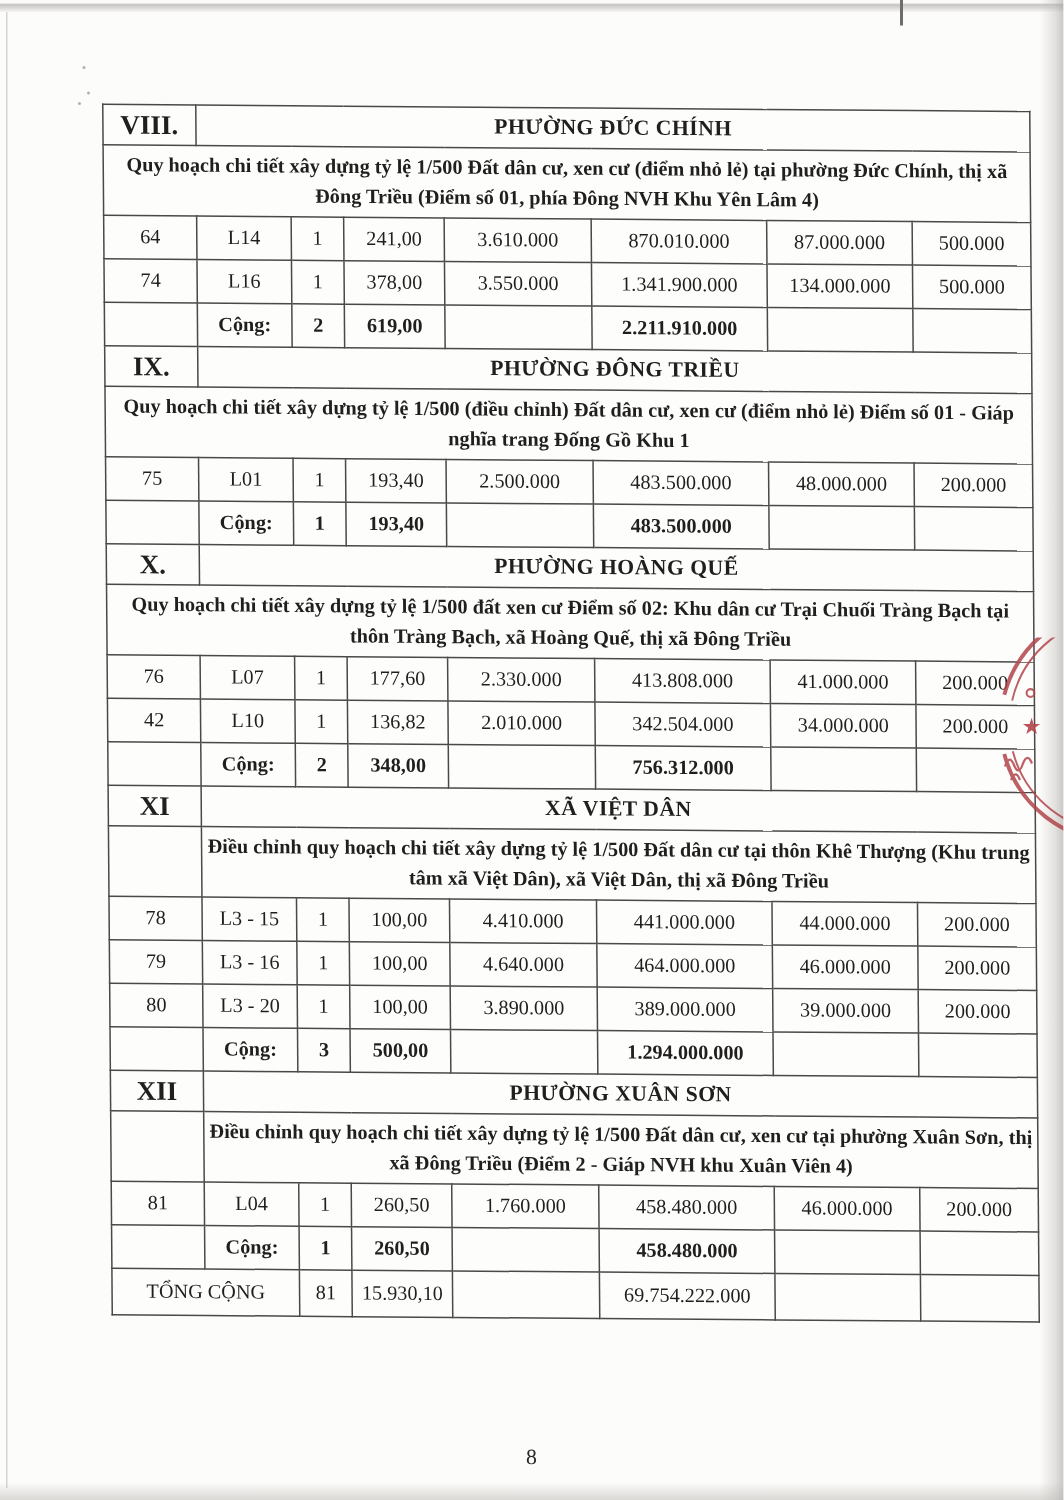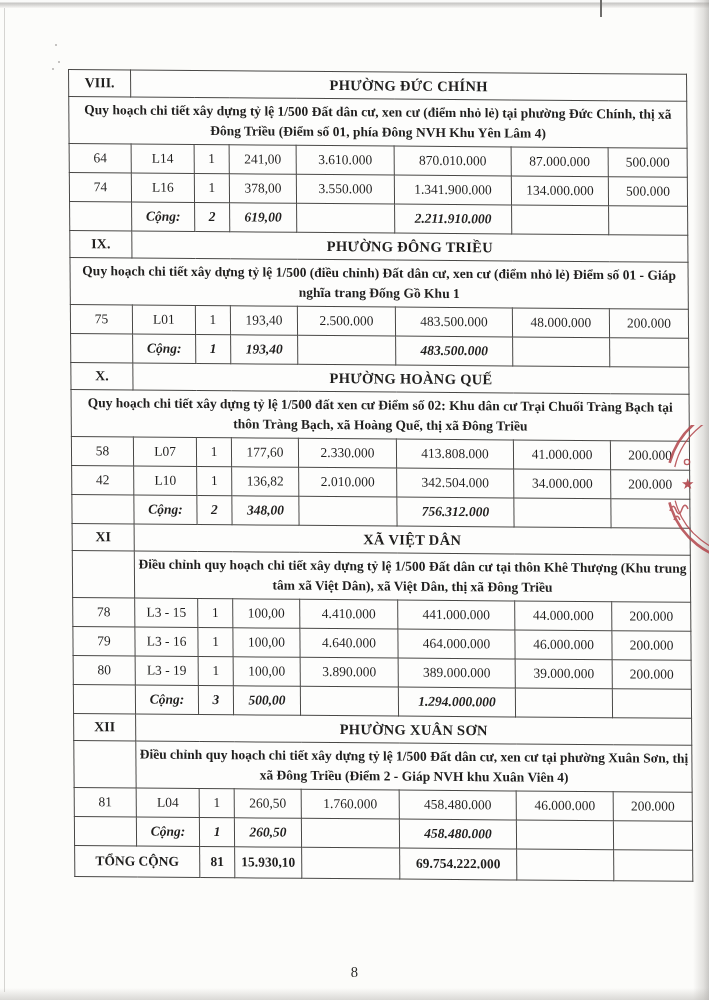--- a/index.html
+++ b/index.html
@@ -20,26 +20,26 @@
   .dust{position:absolute;width:2px;height:2px;border-radius:50%;background:#b3b1ae;}
   .d1{left:55px;top:44px;}.d2{left:58px;top:61px;}.d3{left:52px;top:68px;}
 
   .table-wrap{position:absolute;left:68px;top:69px;transform:skew(.45deg,.45deg);transform-origin:0 0;}
   table.main{border-collapse:collapse;table-layout:fixed;width:618px;background:#fdfdfc;border:1.6px solid #2e2d2b;}
   table.main td{
     border:1px solid #4a4947;text-align:center;vertical-align:middle;
     color:#201f1e;font-size:13.5px;padding:1px 2px;overflow:hidden;
   }
   .r-head td{height:24px;font-weight:bold;}
-  .r-head .c-idx{font-size:14px;}
+  .r-head .c-idx{font-size:18px;}
   .r-head .c-title{font-size:14.5px;letter-spacing:.3px;}
   .r-desc td{height:44px;font-weight:bold;line-height:1.5;padding:2px 8px;}
   .r-data td{height:26px;}
-  .r-sub td{height:26px;font-weight:bold;font-style:italic;}
-  .r-grand td{height:28px;font-weight:bold;font-size:14.5px;}
+  .r-sub td{height:26px;font-weight:bold;}
+  .r-grand td{height:28px;font-weight:normal;font-size:14.5px;}
 
   .stamp{position:absolute;left:660px;top:425px;width:49px;height:135px;pointer-events:none;}
 
   .page-number{position:absolute;left:0;top:964px;width:709px;text-align:center;
     font-size:14.5px;color:#2a2927;letter-spacing:.5px;}
 </style>
 </head>
 <body>
 
 <div class="page">
@@ -130,21 +130,21 @@
             <td></td>
           </tr>
           <tr class="r-head">
             <td class="c-idx">X.</td>
             <td colspan="7" class="c-title">PHƯỜNG HOÀNG QUẾ</td>
           </tr>
           <tr class="r-desc">
             <td colspan="8">Quy hoạch chi tiết xây dựng tỷ lệ 1/500 đất xen cư Điểm số 02: Khu dân cư Trại Chuối Tràng Bạch tại thôn Tràng Bạch, xã Hoàng Quế, thị xã Đông Triều</td>
           </tr>
           <tr class="r-data">
-            <td>58</td>
+            <td>76</td>
             <td>L07</td>
             <td>1</td>
             <td>177,60</td>
             <td>2.330.000</td>
             <td>413.808.000</td>
             <td>41.000.000</td>
             <td>200.000</td>
           </tr>
           <tr class="r-data">
             <td>42</td>
@@ -189,21 +189,21 @@
             <td>L3 - 16</td>
             <td>1</td>
             <td>100,00</td>
             <td>4.640.000</td>
             <td>464.000.000</td>
             <td>46.000.000</td>
             <td>200.000</td>
           </tr>
           <tr class="r-data">
             <td>80</td>
-            <td>L3 - 19</td>
+            <td>L3 - 20</td>
             <td>1</td>
             <td>100,00</td>
             <td>3.890.000</td>
             <td>389.000.000</td>
             <td>39.000.000</td>
             <td>200.000</td>
           </tr>
           <tr class="r-sub">
             <td></td>
             <td>Cộng:</td>

